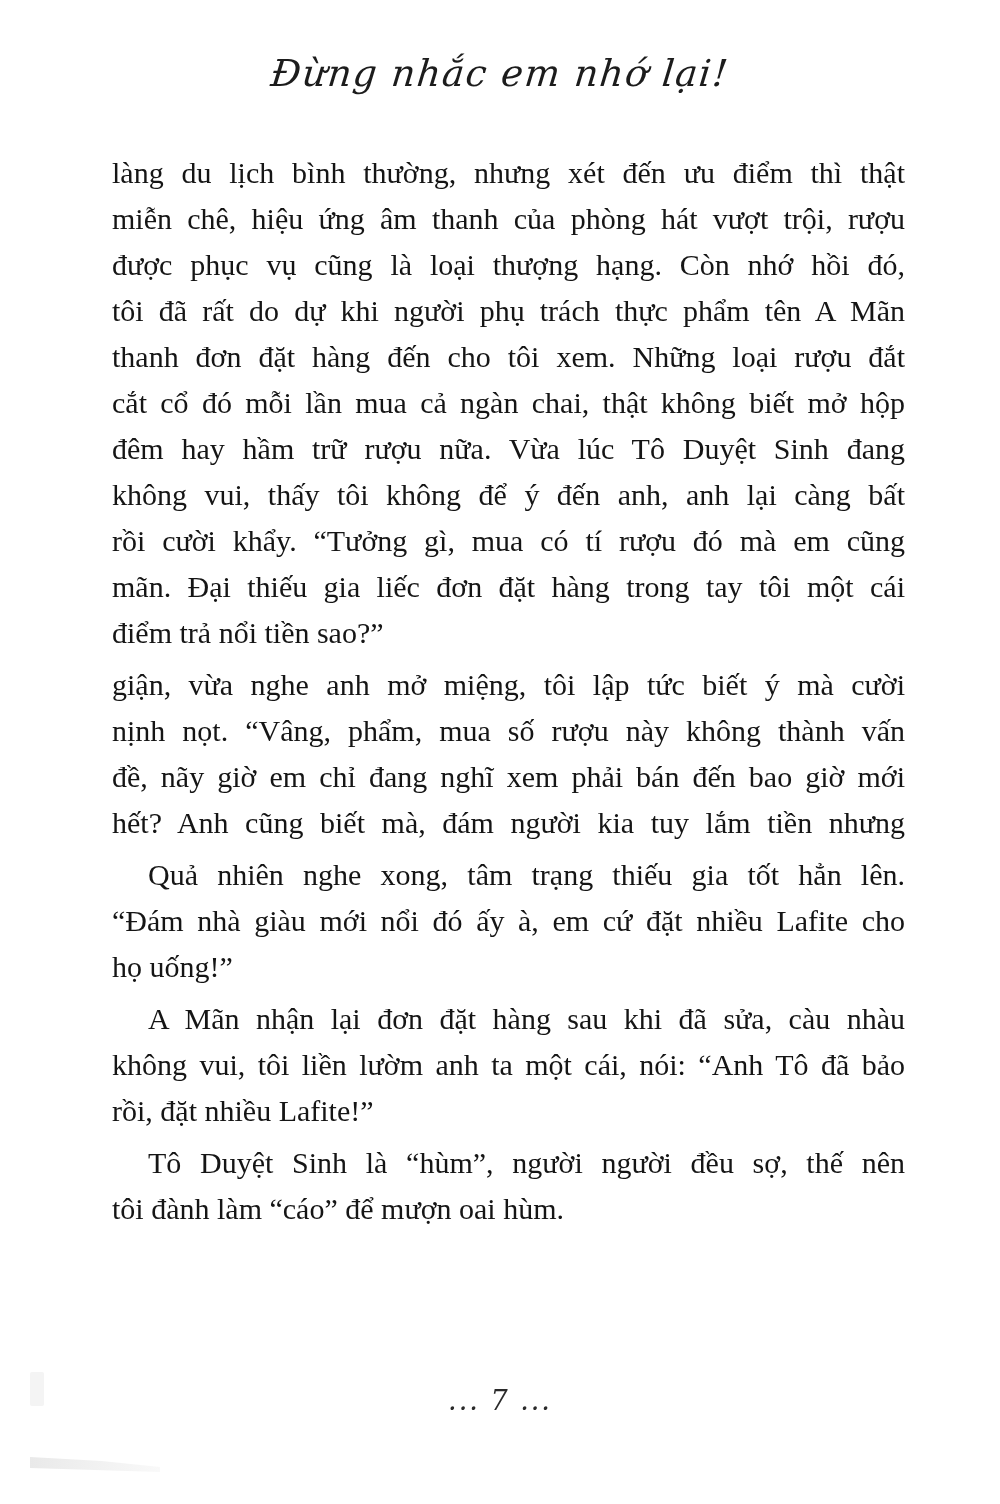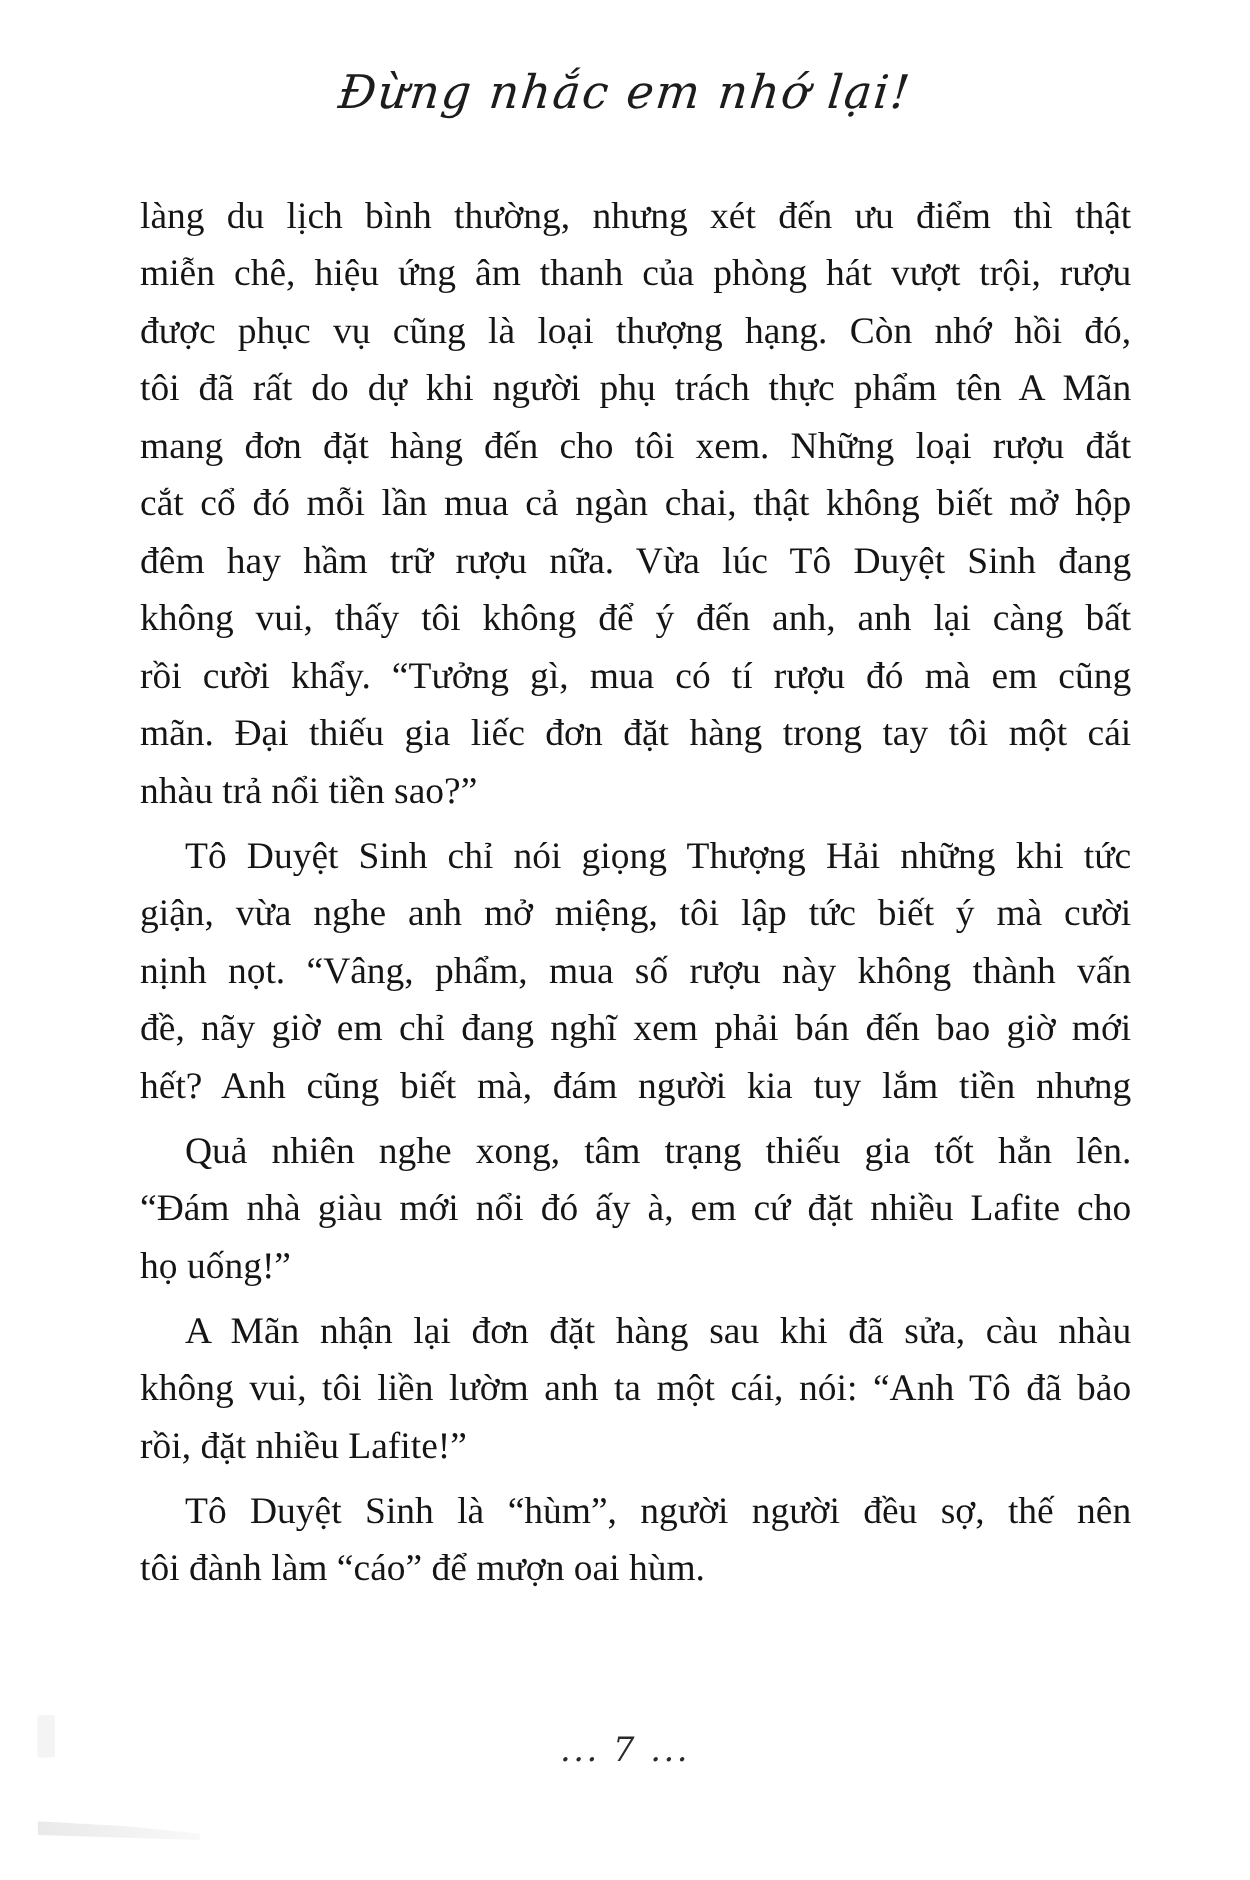--- a/index.html
+++ b/index.html
@@ -80,31 +80,30 @@
 
   <div class="page-header">Đừng nhắc em nhớ lại!</div>
 
   <div class="text-block">
 
     <div class="paragraph">
       <div class="line just">làng du lịch bình thường, nhưng xét đến ưu điểm thì thật</div>
       <div class="line just">miễn chê, hiệu ứng âm thanh của phòng hát vượt trội, rượu</div>
       <div class="line just">được phục vụ cũng là loại thượng hạng. Còn nhớ hồi đó,</div>
       <div class="line just">tôi đã rất do dự khi người phụ trách thực phẩm tên A Mãn</div>
-      <div class="line just">mang đơn đặt hàng đến cho tôi xem. Những loại rượu đắt</div>
+      <div class="line just">thanh đơn đặt hàng đến cho tôi xem. Những loại rượu đắt</div>
       <div class="line just">cắt cổ đó mỗi lần mua cả ngàn chai, thật không biết mở hộp</div>
       <div class="line just">đêm hay hầm trữ rượu nữa. Vừa lúc Tô Duyệt Sinh đang</div>
       <div class="line just">không vui, thấy tôi không để ý đến anh, anh lại càng bất</div>
       <div class="line just">rồi cười khẩy. “Tưởng gì, mua có tí rượu đó mà em cũng</div>
       <div class="line just">mãn. Đại thiếu gia liếc đơn đặt hàng trong tay tôi một cái</div>
-      <div class="line">nhàu trả nổi tiền sao?”</div>
+      <div class="line">điểm trả nổi tiền sao?”</div>
     </div>
 
     <div class="paragraph">
-      <div class="line just indent">Tô Duyệt Sinh chỉ nói giọng Thượng Hải những khi tức</div>
       <div class="line just">giận, vừa nghe anh mở miệng, tôi lập tức biết ý mà cười</div>
       <div class="line just">nịnh nọt. “Vâng, phẩm, mua số rượu này không thành vấn</div>
       <div class="line just">đề, nãy giờ em chỉ đang nghĩ xem phải bán đến bao giờ mới</div>
       <div class="line just">hết? Anh cũng biết mà, đám người kia tuy lắm tiền nhưng</div>
     </div>
 
     <div class="paragraph">
       <div class="line just indent">Quả nhiên nghe xong, tâm trạng thiếu gia tốt hẳn lên.</div>
       <div class="line just">“Đám nhà giàu mới nổi đó ấy à, em cứ đặt nhiều Lafite cho</div>
       <div class="line">họ uống!”</div>

